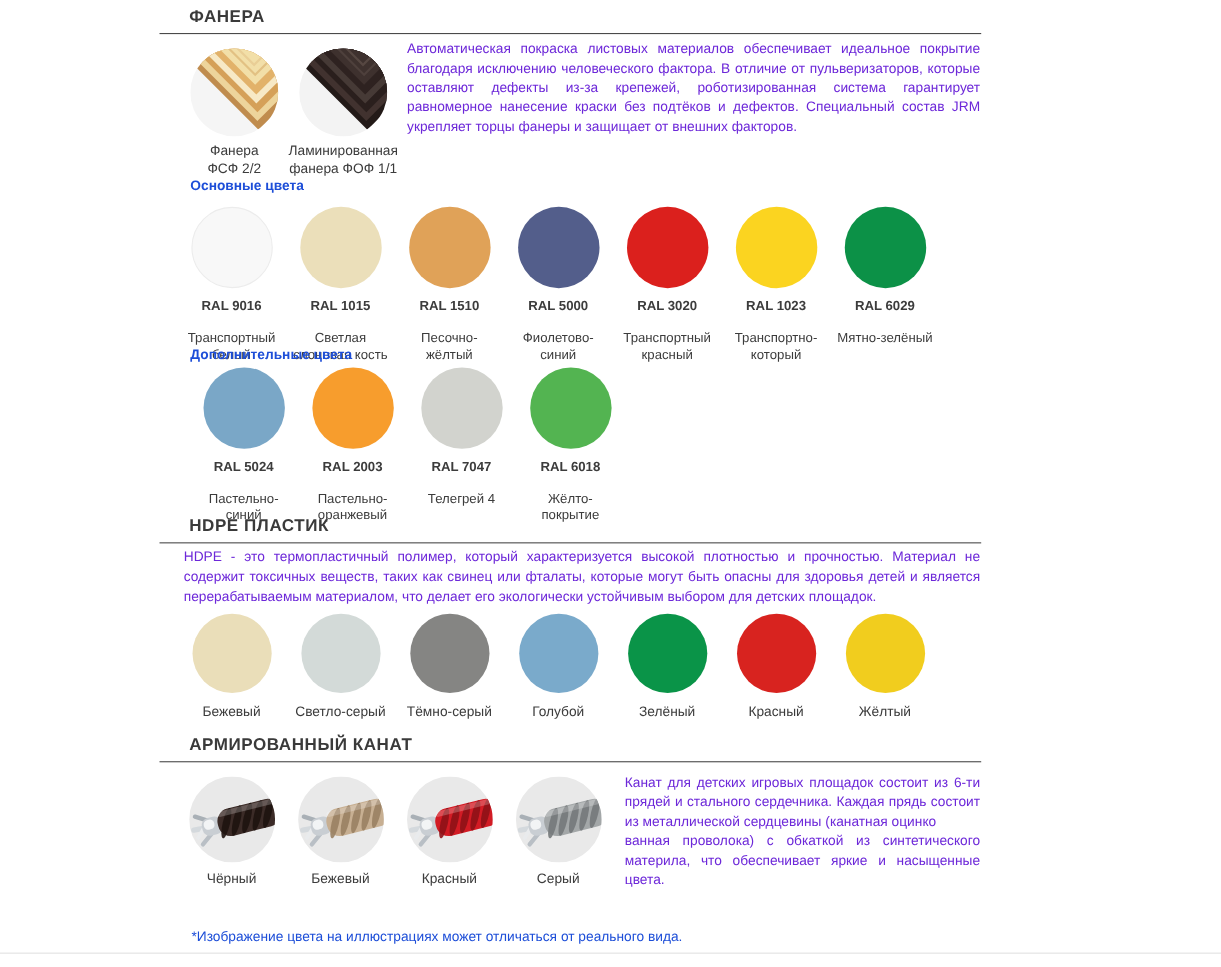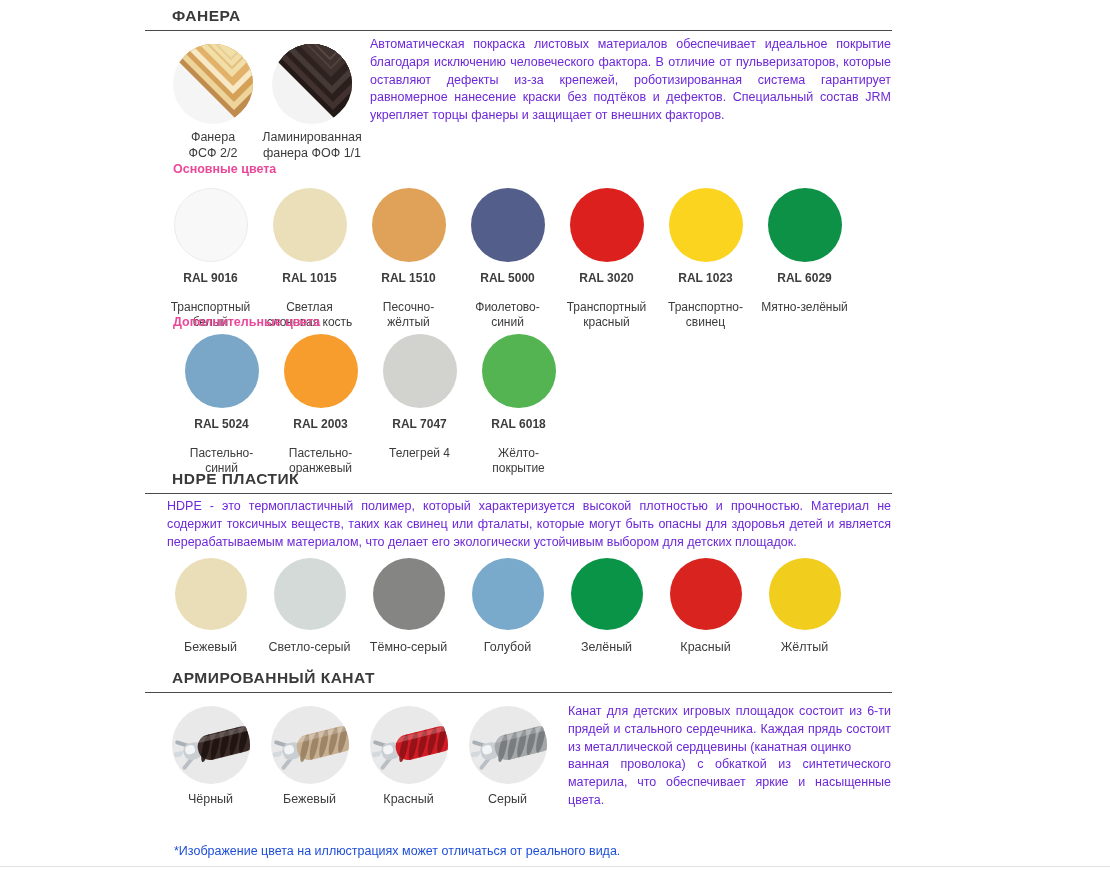--- a/index.html
+++ b/index.html
@@ -20,21 +20,21 @@
     font-size:15.5px; font-weight:700; letter-spacing:0.5px; color:#3a3a3a;
   }
 
   
   .para {
     font-size:12.5px; line-height:1.42; color:#6d28d9;
     text-align:justify; white-space:pre-line;
   }
 
   
-  .subhead { font-size:12.5px; font-weight:700; color:#ec4899; }
+  .subhead { font-size:12.5px; font-weight:700; color:#1d4ed8; }
 
   
   .colors-row { display:flex; }
   .colors-row .col { width:99px; text-align:center; }
   .swatch {
     width:74px; height:74px; border-radius:50%; margin:0 auto;
   }
   .swatch.sm { width:72px; height:72px; }
   .swatch.ring { border:1px solid #ececec; }
   .code { font-size:12px; font-weight:700; margin-top:9px; color:#3c3c3c; }
@@ -171,21 +171,21 @@
   <div class="col">
     <div class="swatch" style="background: rgb(219, 32, 29);"></div>
     <div class="code">RAL 3020</div>
     <div class="cname">Транспортный
 красный</div>
   </div>
   <div class="col">
     <div class="swatch" style="background: rgb(251, 212, 32);"></div>
     <div class="code">RAL 1023</div>
     <div class="cname">Транспортно-
-свинец</div>
+который</div>
   </div>
   <div class="col">
     <div class="swatch" style="background: rgb(12, 145, 71);"></div>
     <div class="code">RAL 6029</div>
     <div class="cname">Мятно-зелёный</div>
   </div>
 </div>
 
 <div class="abs subhead" style="left:173px; top:315px;">Дополнительные цвета</div>
 

